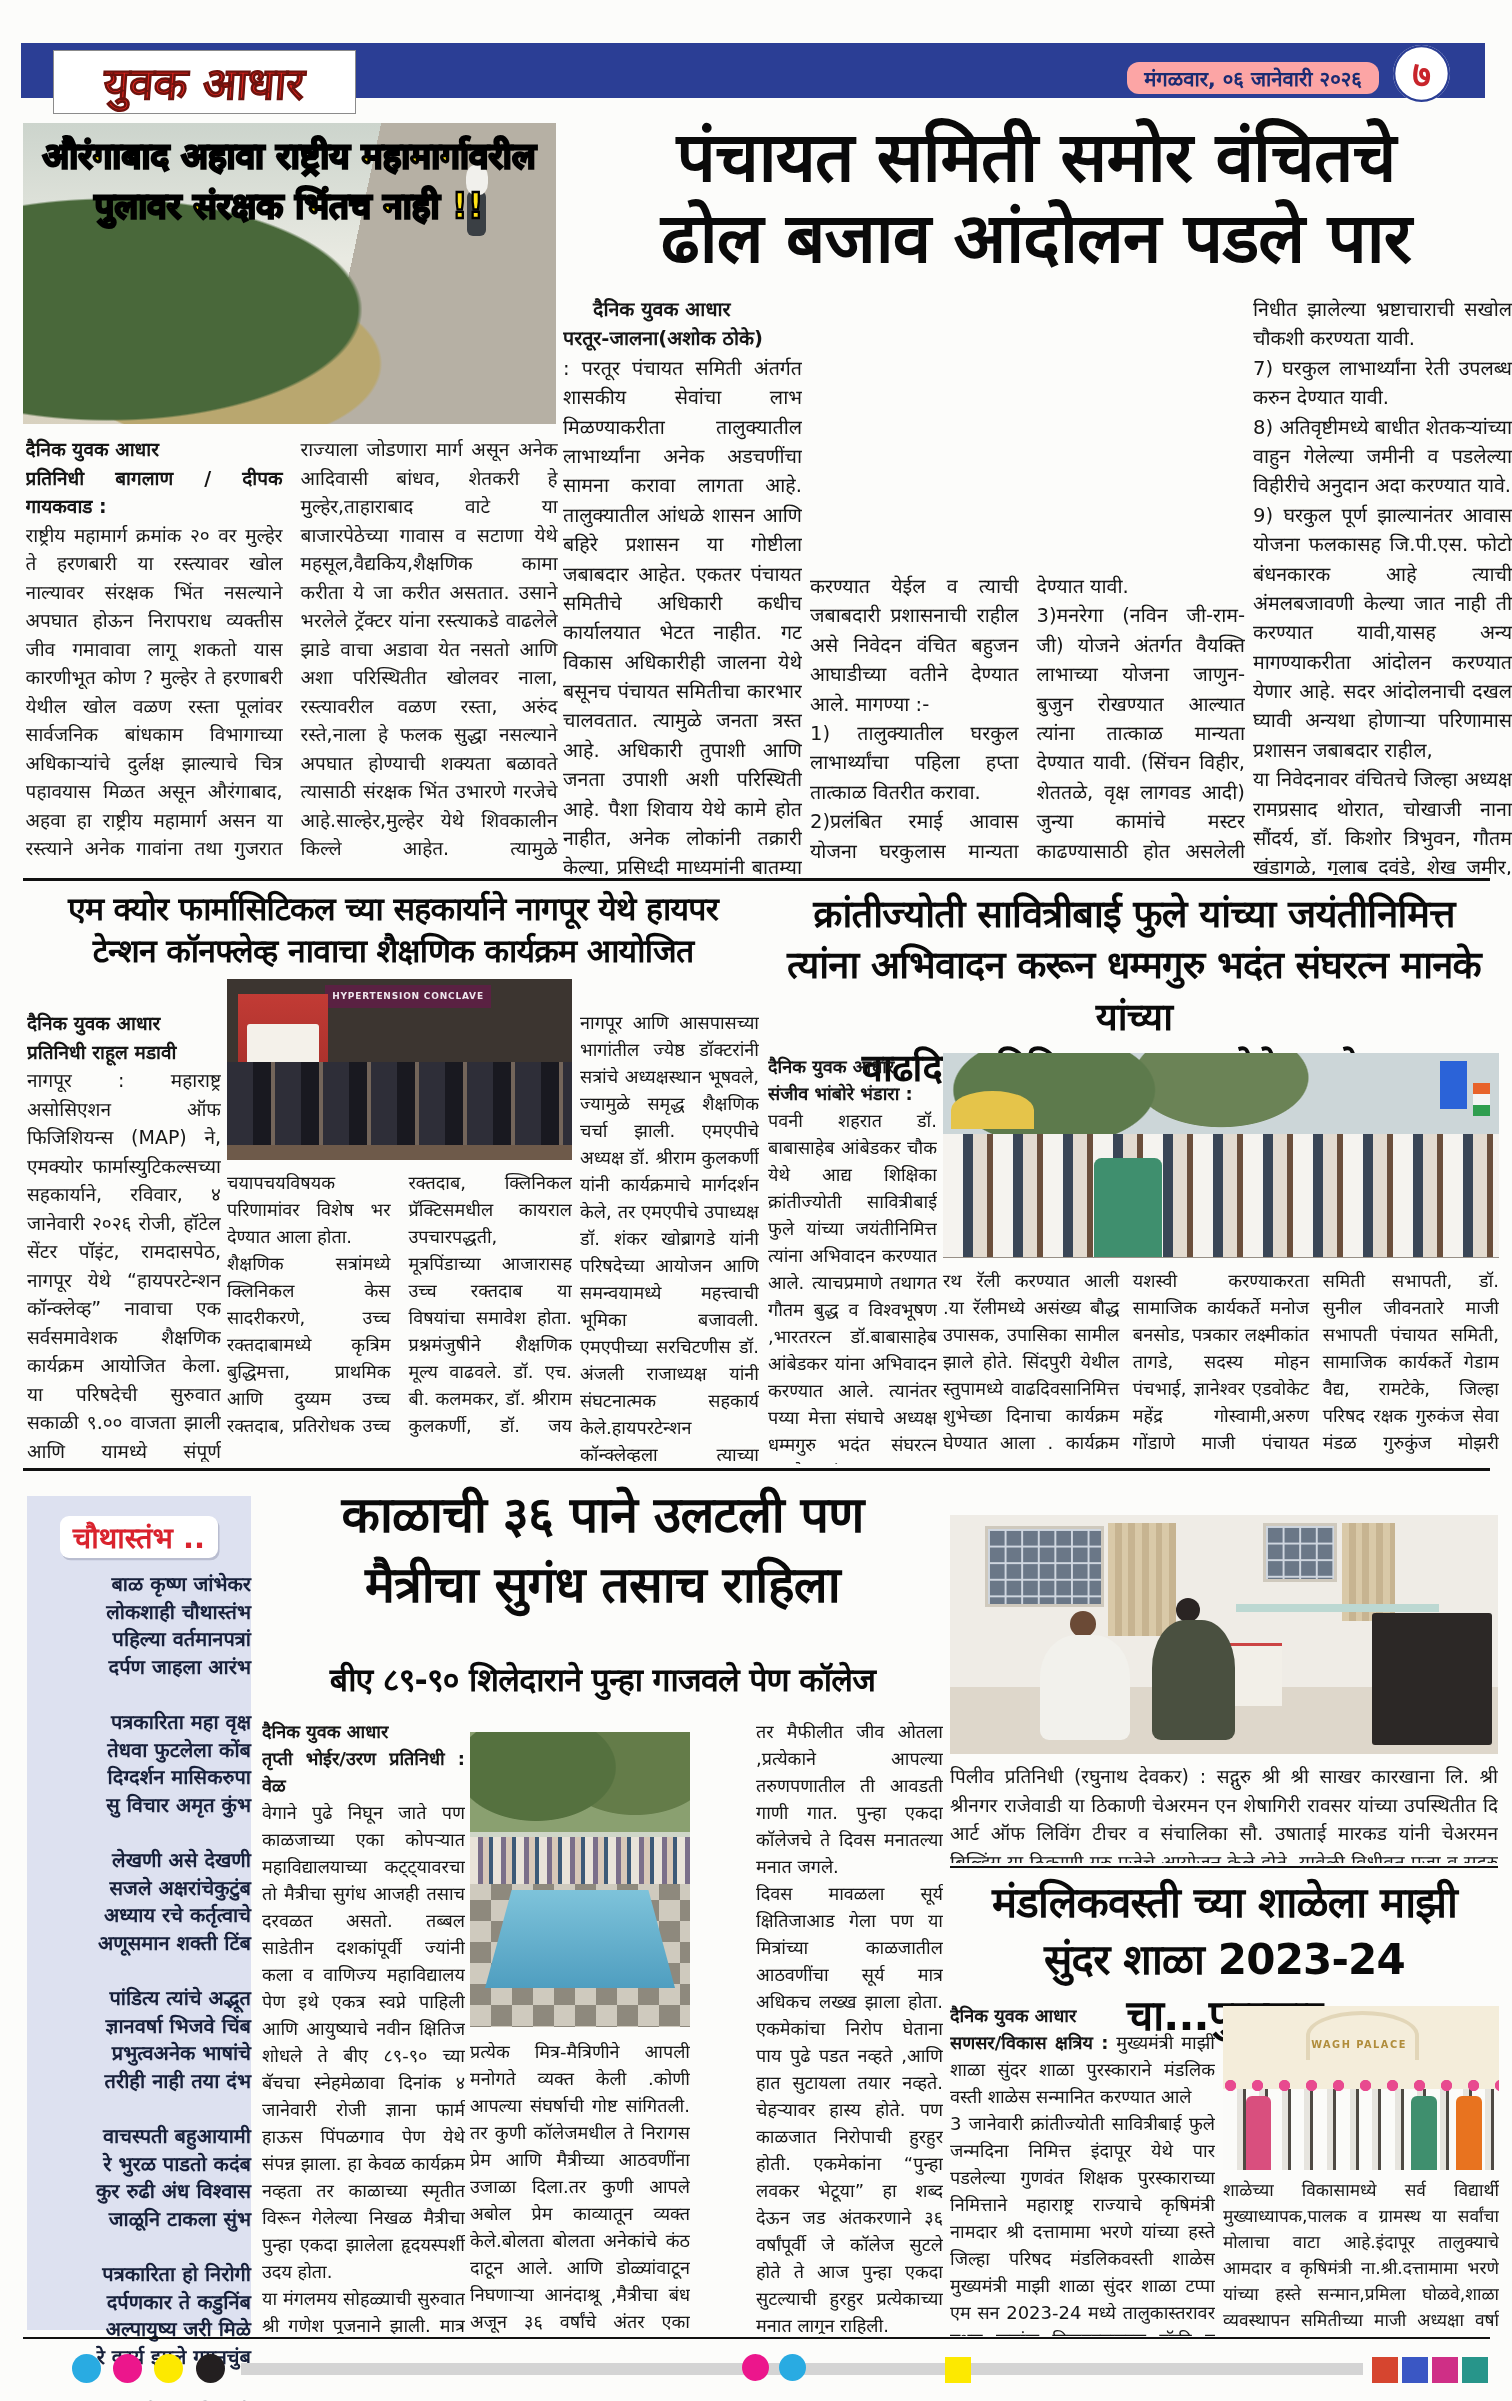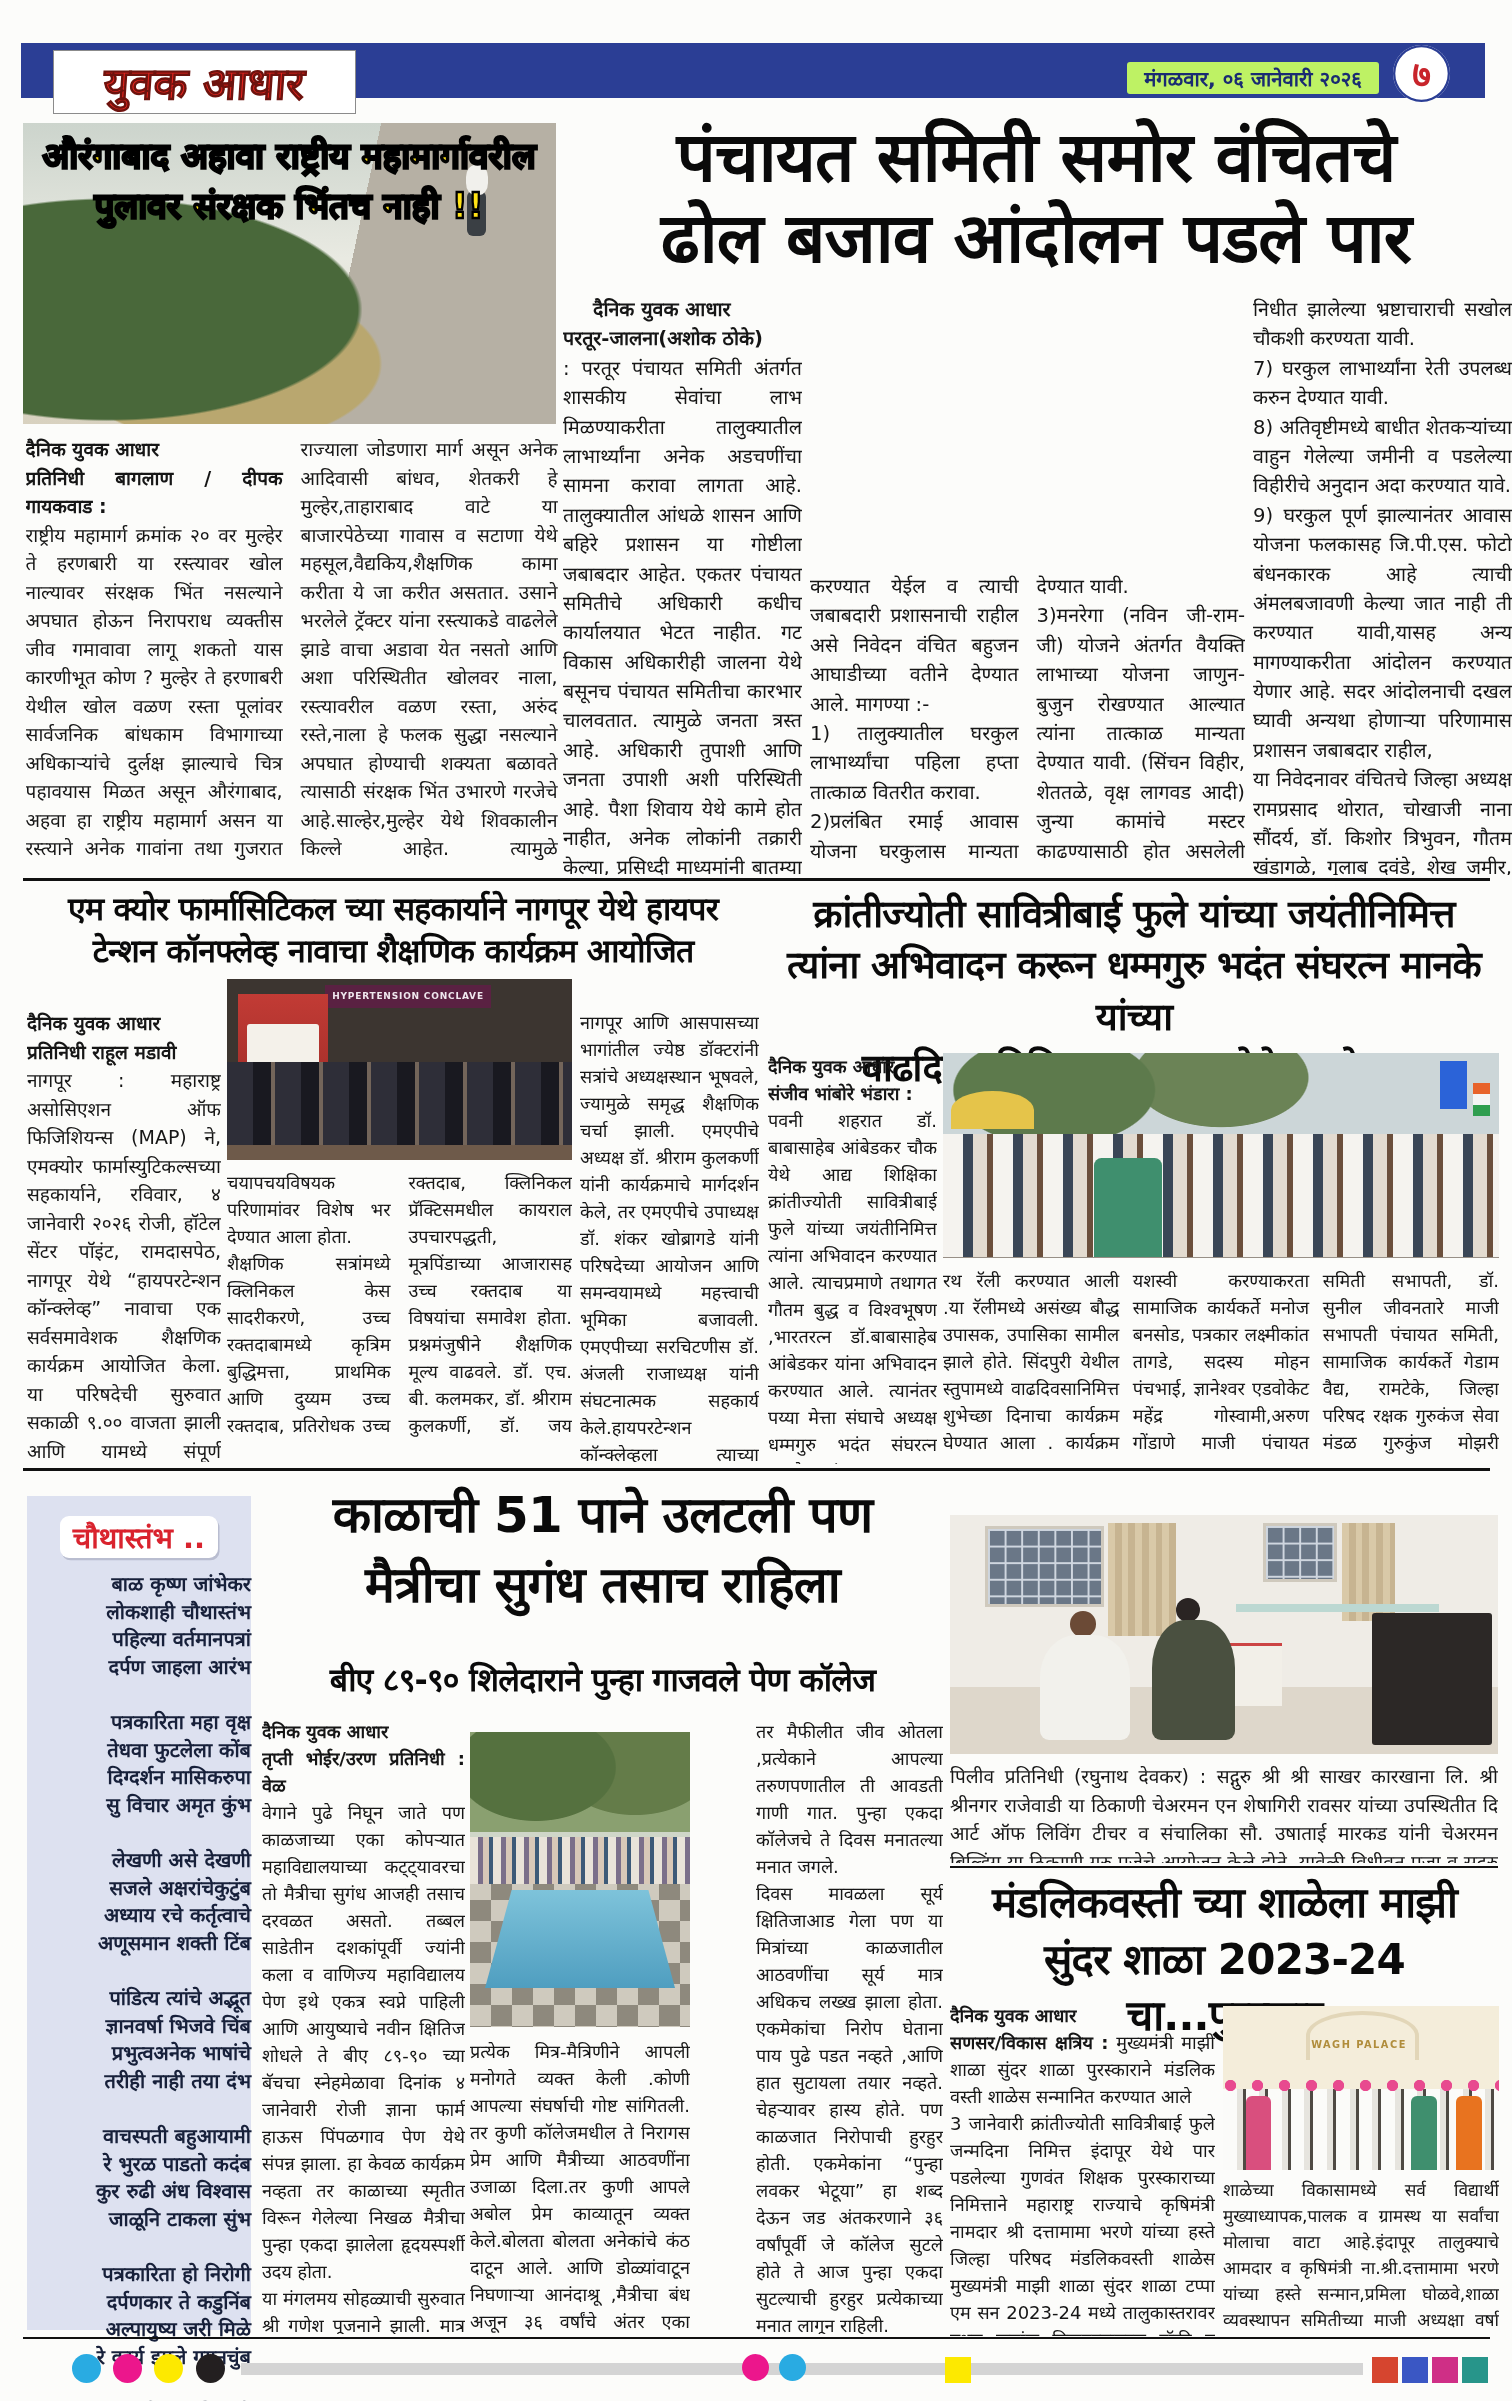--- a/index.html
+++ b/index.html
@@ -10,21 +10,21 @@
   .byline{font-weight:700;}
   .pre{white-space:pre-line;}
   .cols2{column-count:2;column-gap:18px;}
   .cols3{column-count:3;column-gap:13.6px;}
   .headline{font-weight:800;color:#0a0a0a;text-align:center;white-space:pre-line;letter-spacing:-0.8px;}
   .photo{position:absolute;overflow:hidden;}
   
   .bar{background:#2b3e95;}
   .logo-box{background:#ffffff;border:1.5px solid #8b8b8b;display:flex;align-items:center;justify-content:center;}
   .logo-text{color:#e4251f;font-size:44px;font-weight:800;-webkit-text-stroke:1.1px #6d130e;transform:skewX(-4deg);}
-  .date-pill{background:#bef264;border-radius:3px;display:flex;align-items:center;justify-content:center;}
+  .date-pill{background:#fca5a5;border-radius:12px;display:flex;align-items:center;justify-content:center;}
   .date-text{color:#1a2b72;font-size:20.3px;font-weight:700;}
   .page-circle{background:#ffffff;border-radius:50%;display:flex;align-items:center;justify-content:center;box-shadow:0 0 0 2.3px #2b3e95 inset;}
   .page-num{color:#c8242b;font-size:36px;font-weight:800;}
   .rule{background:#111;}
   
   .photo-bridge{background:
      radial-gradient(90% 70% at 16% 62%, #49683a 0 52%, rgba(0,0,0,0) 53%),
      radial-gradient(60% 55% at 38% 80%, #b9a76f 0 48%, rgba(0,0,0,0) 49%),
      linear-gradient(102deg, rgba(0,0,0,0) 60%, #b6b0a4 60%),
      linear-gradient(180deg,#ccd4cc,#e9eae2 45%,#d8d1bf);}
@@ -213,21 +213,21 @@
 अल्पायुष्य जरी मिळे
 रे कार्य इमले गगनचुंब
 
 पत्रकारिताव्रतस्विकारे
 पाहून आपले प्रतिबिंब
 डागळूनका पावनकार्य
 उजळावे सत्व अहर्बिंब</div>
     <div class="poem-sign" style="margin:12px 30px 0 0;">- हेमंत मुसरीफ पुणे.</div>
   </div>
 
-  <div class="abs headline" style="left:262px;top:1480px;width:681px;height:170px;font-size:50px;line-height:1.4;">काळाची 51 पाने उलटली पण
+  <div class="abs headline" style="left:262px;top:1480px;width:681px;height:170px;font-size:50px;line-height:1.4;">काळाची ३६ पाने उलटली पण
 मैत्रीचा सुगंध तसाच राहिला</div>
   <div class="abs headline" style="left:262px;top:1657px;width:681px;height:45px;font-size:32px;">बीए ८९-९० शिलेदाराने पुन्हा गाजवले पेण कॉलेज</div>
   <div class="abs txt" style="left:262px;top:1718px;width:203px;height:616px;font-size:18px;">
     <div class="byline">दैनिक युवक आधार</div>
     <div class="byline">तृप्ती भोईर/उरण प्रतिनिधी : वेळ</div>
     <div class="pre">वेगाने पुढे निघून जाते पण काळजाच्या एका कोपऱ्यात महाविद्यालयाच्या कट्ट्यावरचा तो मैत्रीचा सुगंध आजही तसाच दरवळत असतो. तब्बल साडेतीन दशकांपूर्वी ज्यांनी कला व वाणिज्य महाविद्यालय पेण इथे एकत्र स्वप्ने पाहिली आणि आयुष्याचे नवीन क्षितिज शोधले ते बीए ८९-९० च्या बॅचचा स्नेहमेळावा दिनांक ४ जानेवारी रोजी ज्ञाना फार्म हाऊस पिंपळगाव पेण येथे संपन्न झाला. हा केवळ कार्यक्रम नव्हता तर काळाच्या स्मृतीत विरून गेलेल्या निखळ मैत्रीचा पुन्हा एकदा झालेला हृदयस्पर्शी उदय होता.
 या मंगलमय सोहळ्याची सुरुवात श्री गणेश पूजनाने झाली. मात्र पूजा करतांना समोर बसलेले प्रत्येक मित्र-मैत्रिणी दैवत वाटत होते.</div>
   </div>
   <div class="photo photo-pool" style="left:470px;top:1732px;width:220px;height:295px;">
     <div class="abs pool-crowd" style="left:0;top:105px;width:220px;height:47px;"></div>

